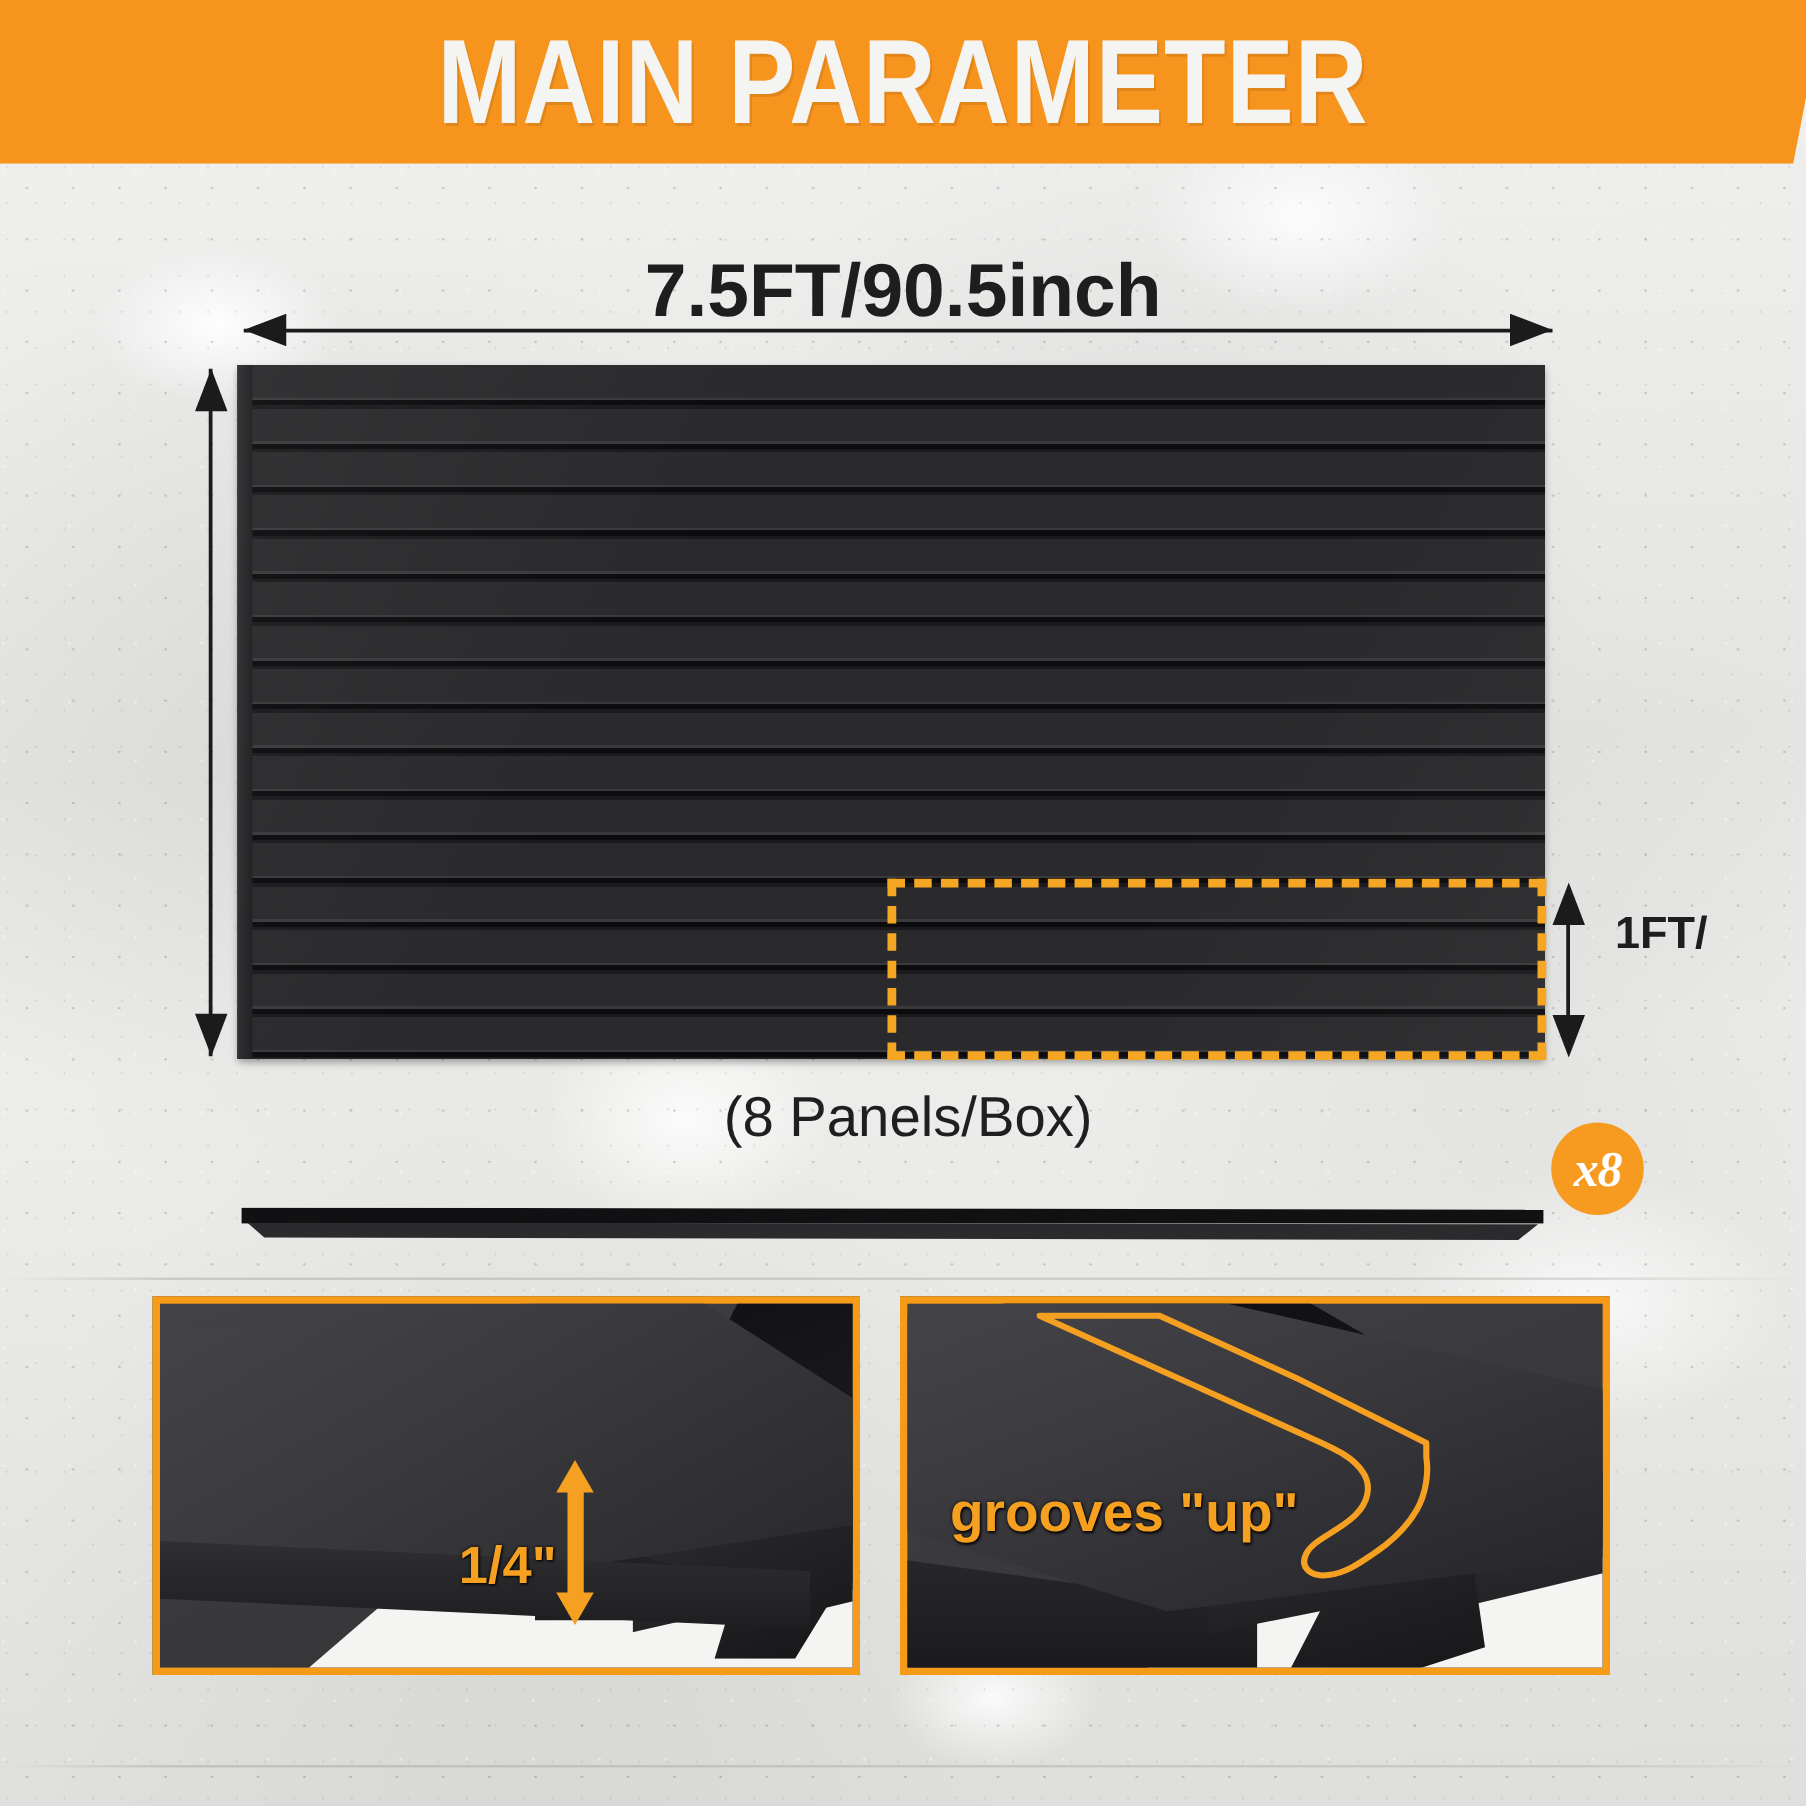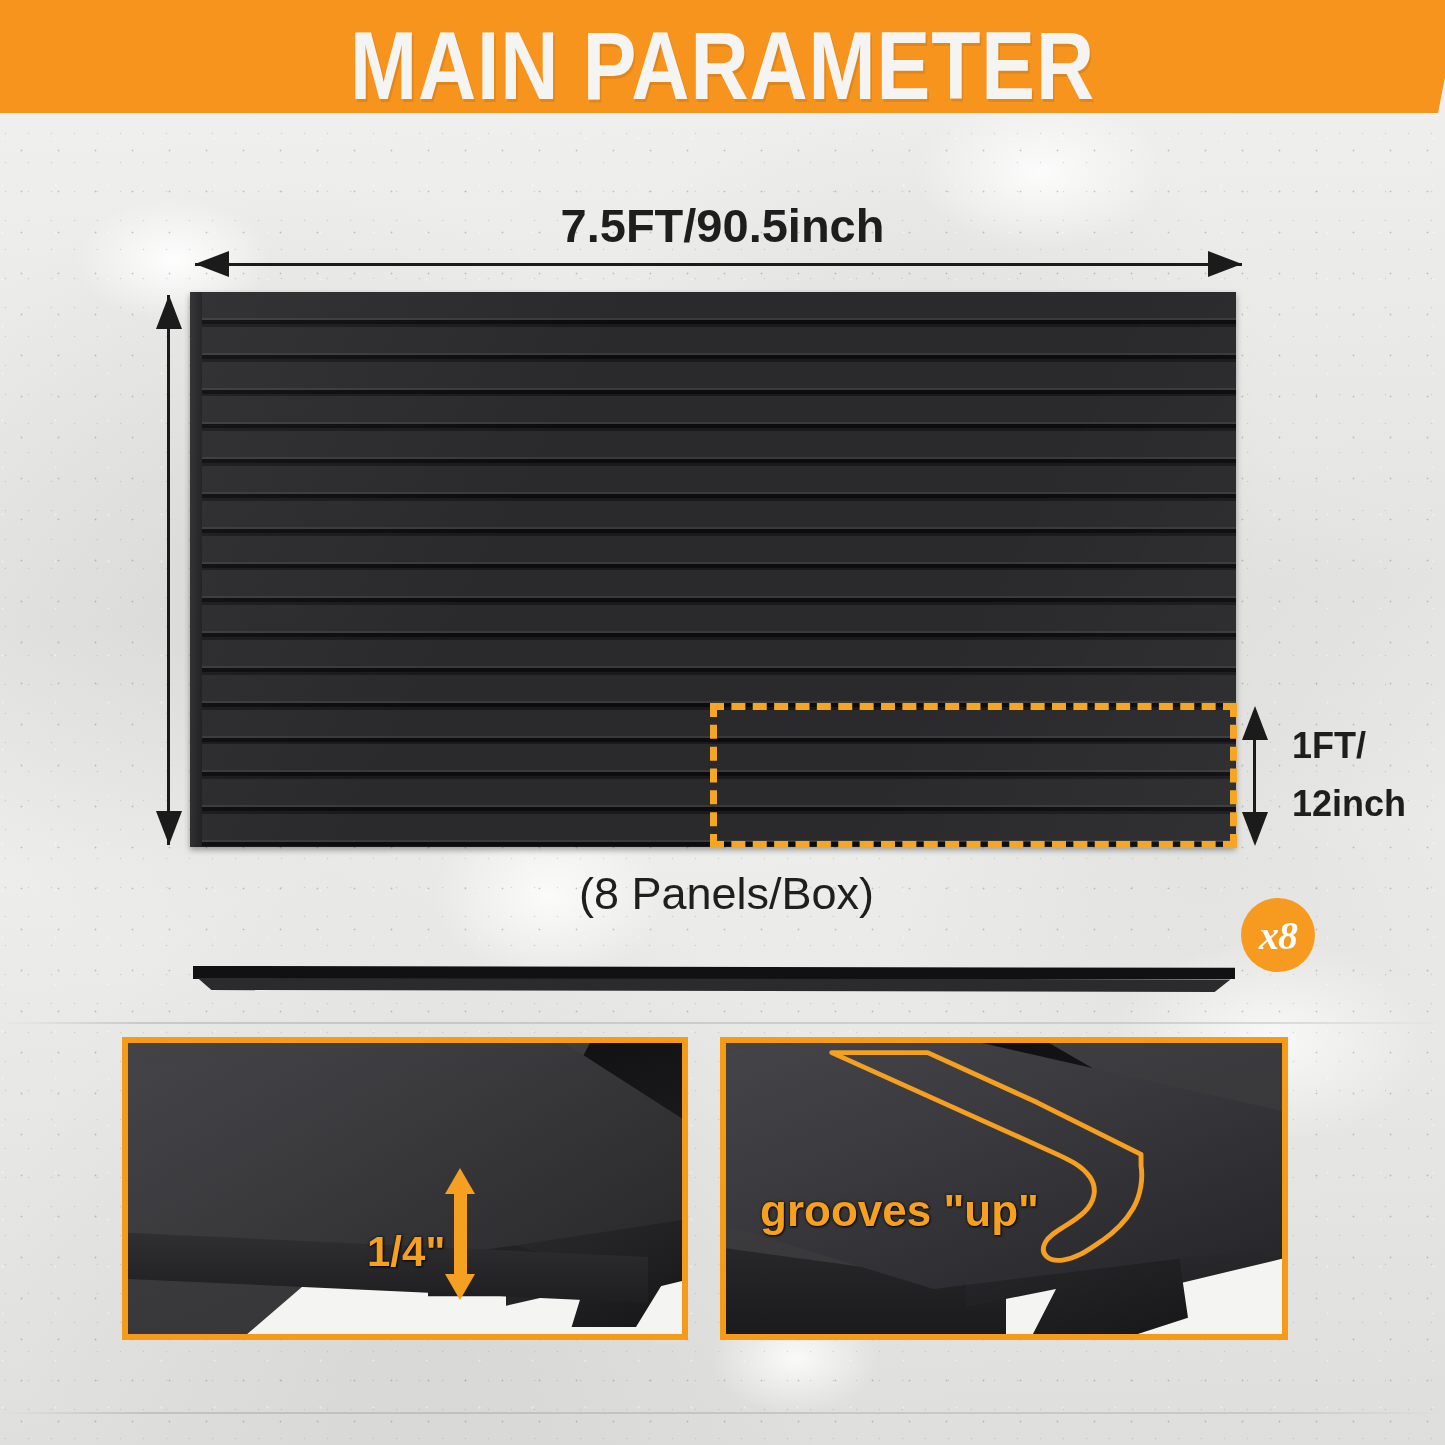--- a/index.html
+++ b/index.html
@@ -51,21 +51,21 @@
     left: 0; right: 0;
     height: 2px;
     background: linear-gradient(90deg, rgba(150,150,148,0), rgba(150,150,148,.38) 10%, rgba(150,150,148,.30) 88%, rgba(150,150,148,0));
   }
 
   
   .banner {
     position: absolute;
     left: 0; top: 0;
     width: 1445px;
-    height: 113px;
+    height: 131px;
     overflow: hidden;
   }
   .banner-fill {
     position: absolute;
     top: 0;
     left: -60px;
     width: 1520px;
     height: 131px;
     background: #F7941E;
     transform: skewX(-11deg);
@@ -144,21 +144,21 @@
   .ah-right { border-top: 13px solid transparent; border-bottom: 13px solid transparent; border-left: 34px solid #1b1b1b; }
   .ah-up    { border-left: 13px solid transparent; border-right: 13px solid transparent; border-bottom: 34px solid #1b1b1b; }
   .ah-down  { border-left: 13px solid transparent; border-right: 13px solid transparent; border-top: 34px solid #1b1b1b; }
 
   .dim-label {
     position: absolute;
     color: #1e1e1e;
     font-weight: 700;
     white-space: nowrap;
   }
-  #label-width  { top: 198px; left: 0; width: 1445px; text-align: center; font-size: 47px; }
+  #label-width  { top: 198px; left: 0; width: 1445px; text-align: center; font-size: 60px; }
   #label-height { top: 472px; left: 12px; font-size: 47px; line-height: 58px; }
   #label-depth  { top: 717px; left: 1292px; font-size: 36px; line-height: 58px; }
   #label-box    { top: 868px; left: 4px; width: 1445px; text-align: center; font-size: 45px; font-weight: 400; color: #1f1f1f; }
 
   
   .dashed-box {
     position: absolute;
     left: 710px;
     top: 703px;
     width: 527px;
@@ -391,21 +391,20 @@
     <div class="panel-sheen"></div>
   </div>
 
   <div class="dashed-box"></div>
 
   <div class="dim-line-v" style="left:1253px; top:712px; height:128px;"></div>
   <div class="arrowhead ah-up" style="left:1242px; top:706px;"></div>
   <div class="arrowhead ah-down" style="left:1242px; top:812px;"></div>
   <div class="dim-label" id="label-depth">
     <div>1FT/</div>
-    <div>12inch</div>
   </div>
 
   <div class="dim-label" id="label-box">(8 Panels/Box)</div>
 
   <div class="badge-x8">x8</div>
 
   <div class="edge-strip">
     <div class="es-top"></div>
     <div class="es-bot"></div>
   </div>

